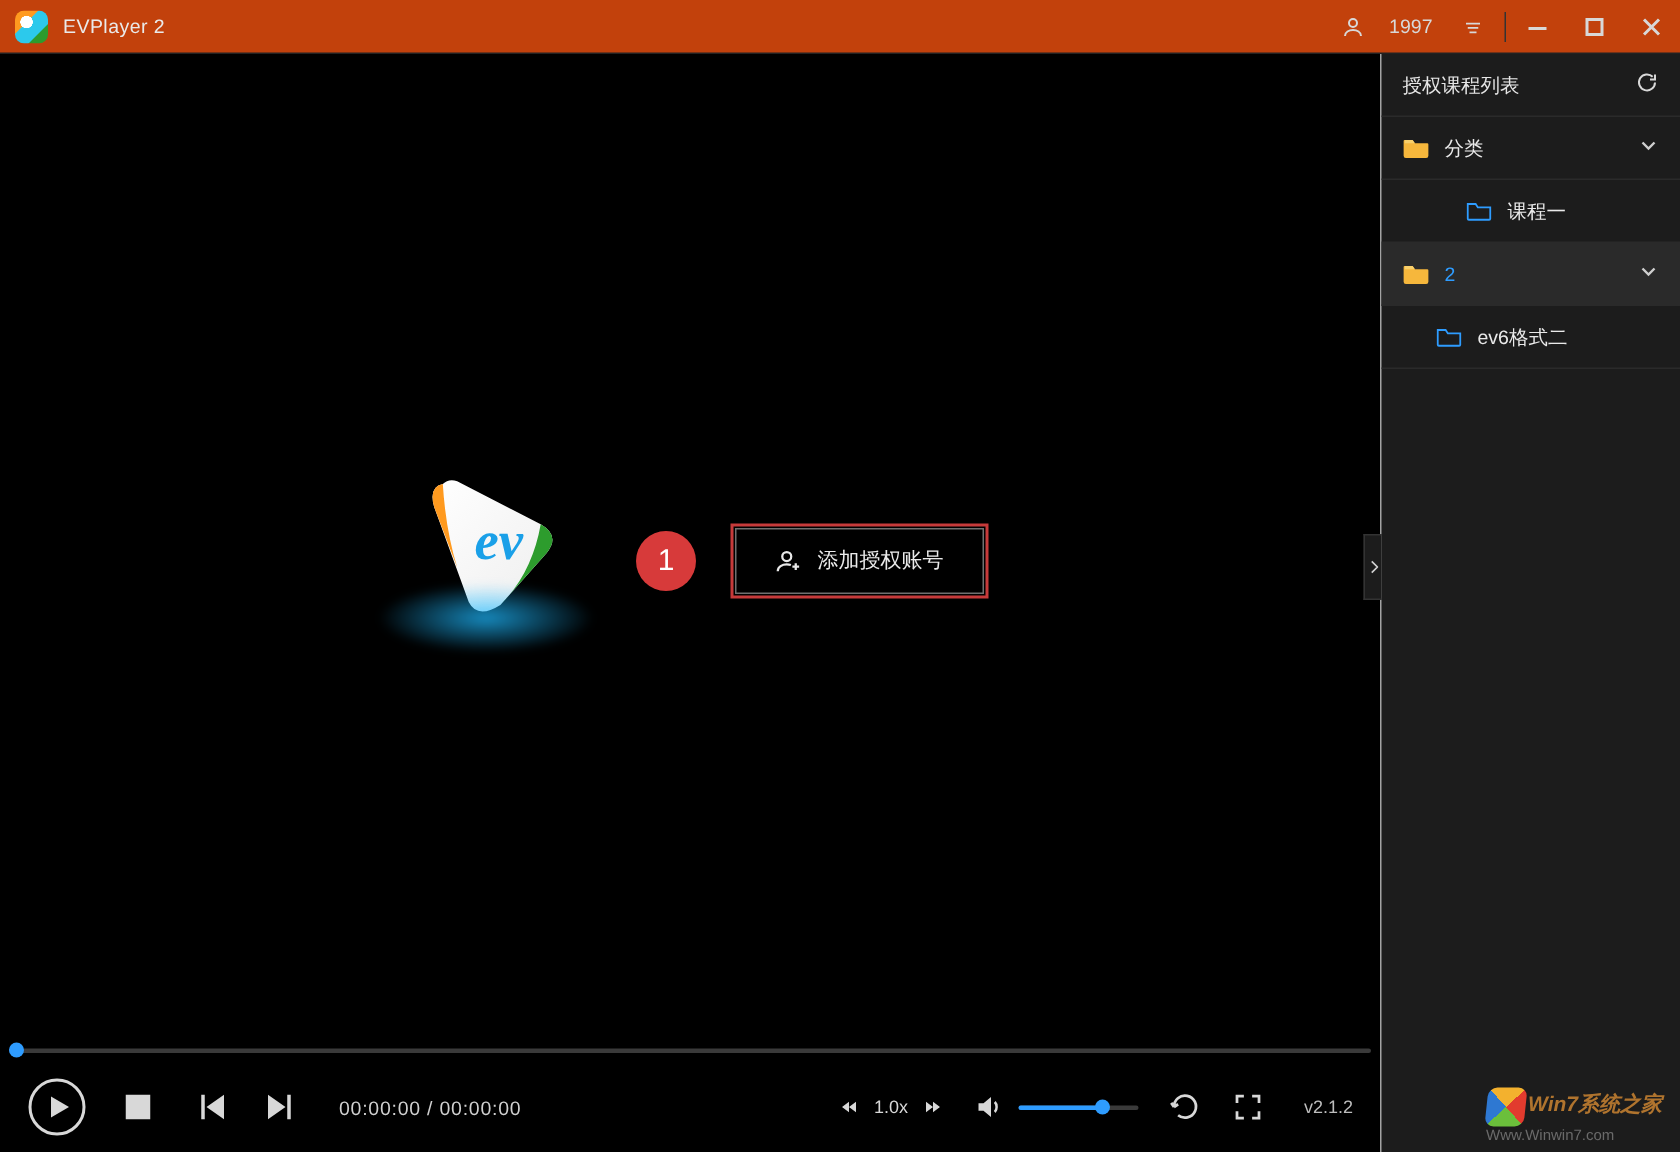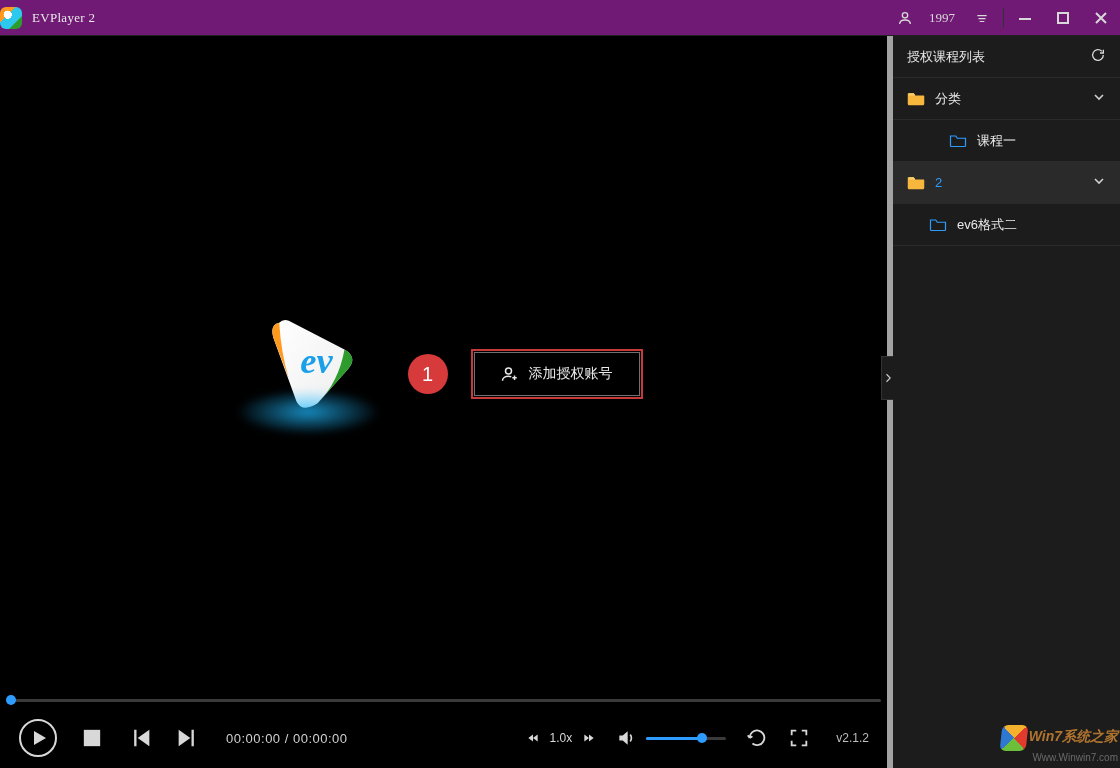--- a/index.html
+++ b/index.html
@@ -2,25 +2,25 @@
 <html><head>
 <meta charset="utf-8">
 <style>
   * { box-sizing: border-box; margin: 0; padding: 0; user-select: none; }
   html, body { width: 1120px; height: 768px; overflow: hidden; font-family: "Microsoft YaHei", "PingFang SC", sans-serif; }
   body { background: #1c1c1c; color: #e8e8e8; }
 
   
   .titlebar {
     height: 36px;
-    background: #701a75;
+    background: #c2410c;
     display: flex;
     align-items: center;
+    padding-left: 10px;
     border-bottom: 1px solid #222;
-    font-family: Liberation Serif, serif;
   }
   .titlebar .logo {
     width: 22px; height: 22px; border-radius: 6px;
     background:
       radial-gradient(circle at 35% 35%, #fff 20%, transparent 21%),
       linear-gradient(135deg, #ff9a1f 0 35%, #2cc9ec 36% 70%, #2d9c2d 71%);
     flex-shrink: 0;
     margin-right: 10px;
   }
   .titlebar .title { font-size: 13px; color: #eaeaea; letter-spacing: .3px; }
@@ -104,21 +104,21 @@
   .speed-group { display:flex; align-items:center; gap:10px; font-size:12px; }
   .speed-group svg { width:14px; height:14px; }
   .vol-group { display:flex; align-items:center; gap:10px; }
   .vol-track { width:80px; height:3px; background:#3a3a3a; position:relative; border-radius:2px; }
   .vol-fill { position:absolute; left:0; top:0; bottom:0; background:#2e9cff; border-radius:2px; }
   .vol-thumb { position:absolute; top:50%; width:10px; height:10px; border-radius:50%; background:#2e9cff; transform:translate(-50%,-50%); }
   .version { font-size:12px; color:#bdbdbd; margin-left:6px; }
 
   
   .sidebar {
-    width: 233px; background:#1c1c1c; border-left:6px solid #a3a3a3;
+    width: 200px; background:#1c1c1c; border-left:1px solid #a3a3a3;
     position: relative; font-size:13px;
   }
   .sb-head {
     height:42px; display:flex; align-items:center; justify-content:space-between;
     padding:0 14px; color:#e6e6e6; border-bottom:1px solid #2a2a2a;
   }
   .sb-head svg { width:16px; height:16px; }
   .tree-row {
     display:flex; align-items:center; height:42px;
     padding-right:14px; color:#eaeaea;
@@ -133,22 +133,22 @@
   .indent-2 { padding-left:56px;font-family:Liberation Serif, serif; }
 
   .sb-collapse {
     position:absolute; left:-12px; top:320px; width:12px; height:44px;
     background:#1c1c1c; border:1px solid #333; border-right:none;
     display:flex; align-items:center; justify-content:center;
   }
   .sb-collapse svg { width:6px; height:10px; }
 
   .watermark {
-    position:absolute; right:2px; bottom:4px; font-size:10px; color:#6a6a6a;
-    text-align:right; line-height:1.3;
+    position:absolute; right:12px; bottom:4px; font-size:10px; color:#6a6a6a;
+    text-align:left; line-height:1.3;
     pointer-events:none;
   }
   .watermark .win { color:#b0742e; font-weight:bold; font-style:italic; font-size:14px; }
   .watermark .flag {
     width:26px; height:26px; display:inline-block; vertical-align:middle;
     margin-right:2px;
     background:
       conic-gradient(from 45deg, #e23b2e 0 90deg, #6bbf3b 90deg 180deg, #2e78d2 180deg 270deg, #f3b12e 270deg 360deg);
     border-radius:6px; transform: skewX(-6deg);
   }

